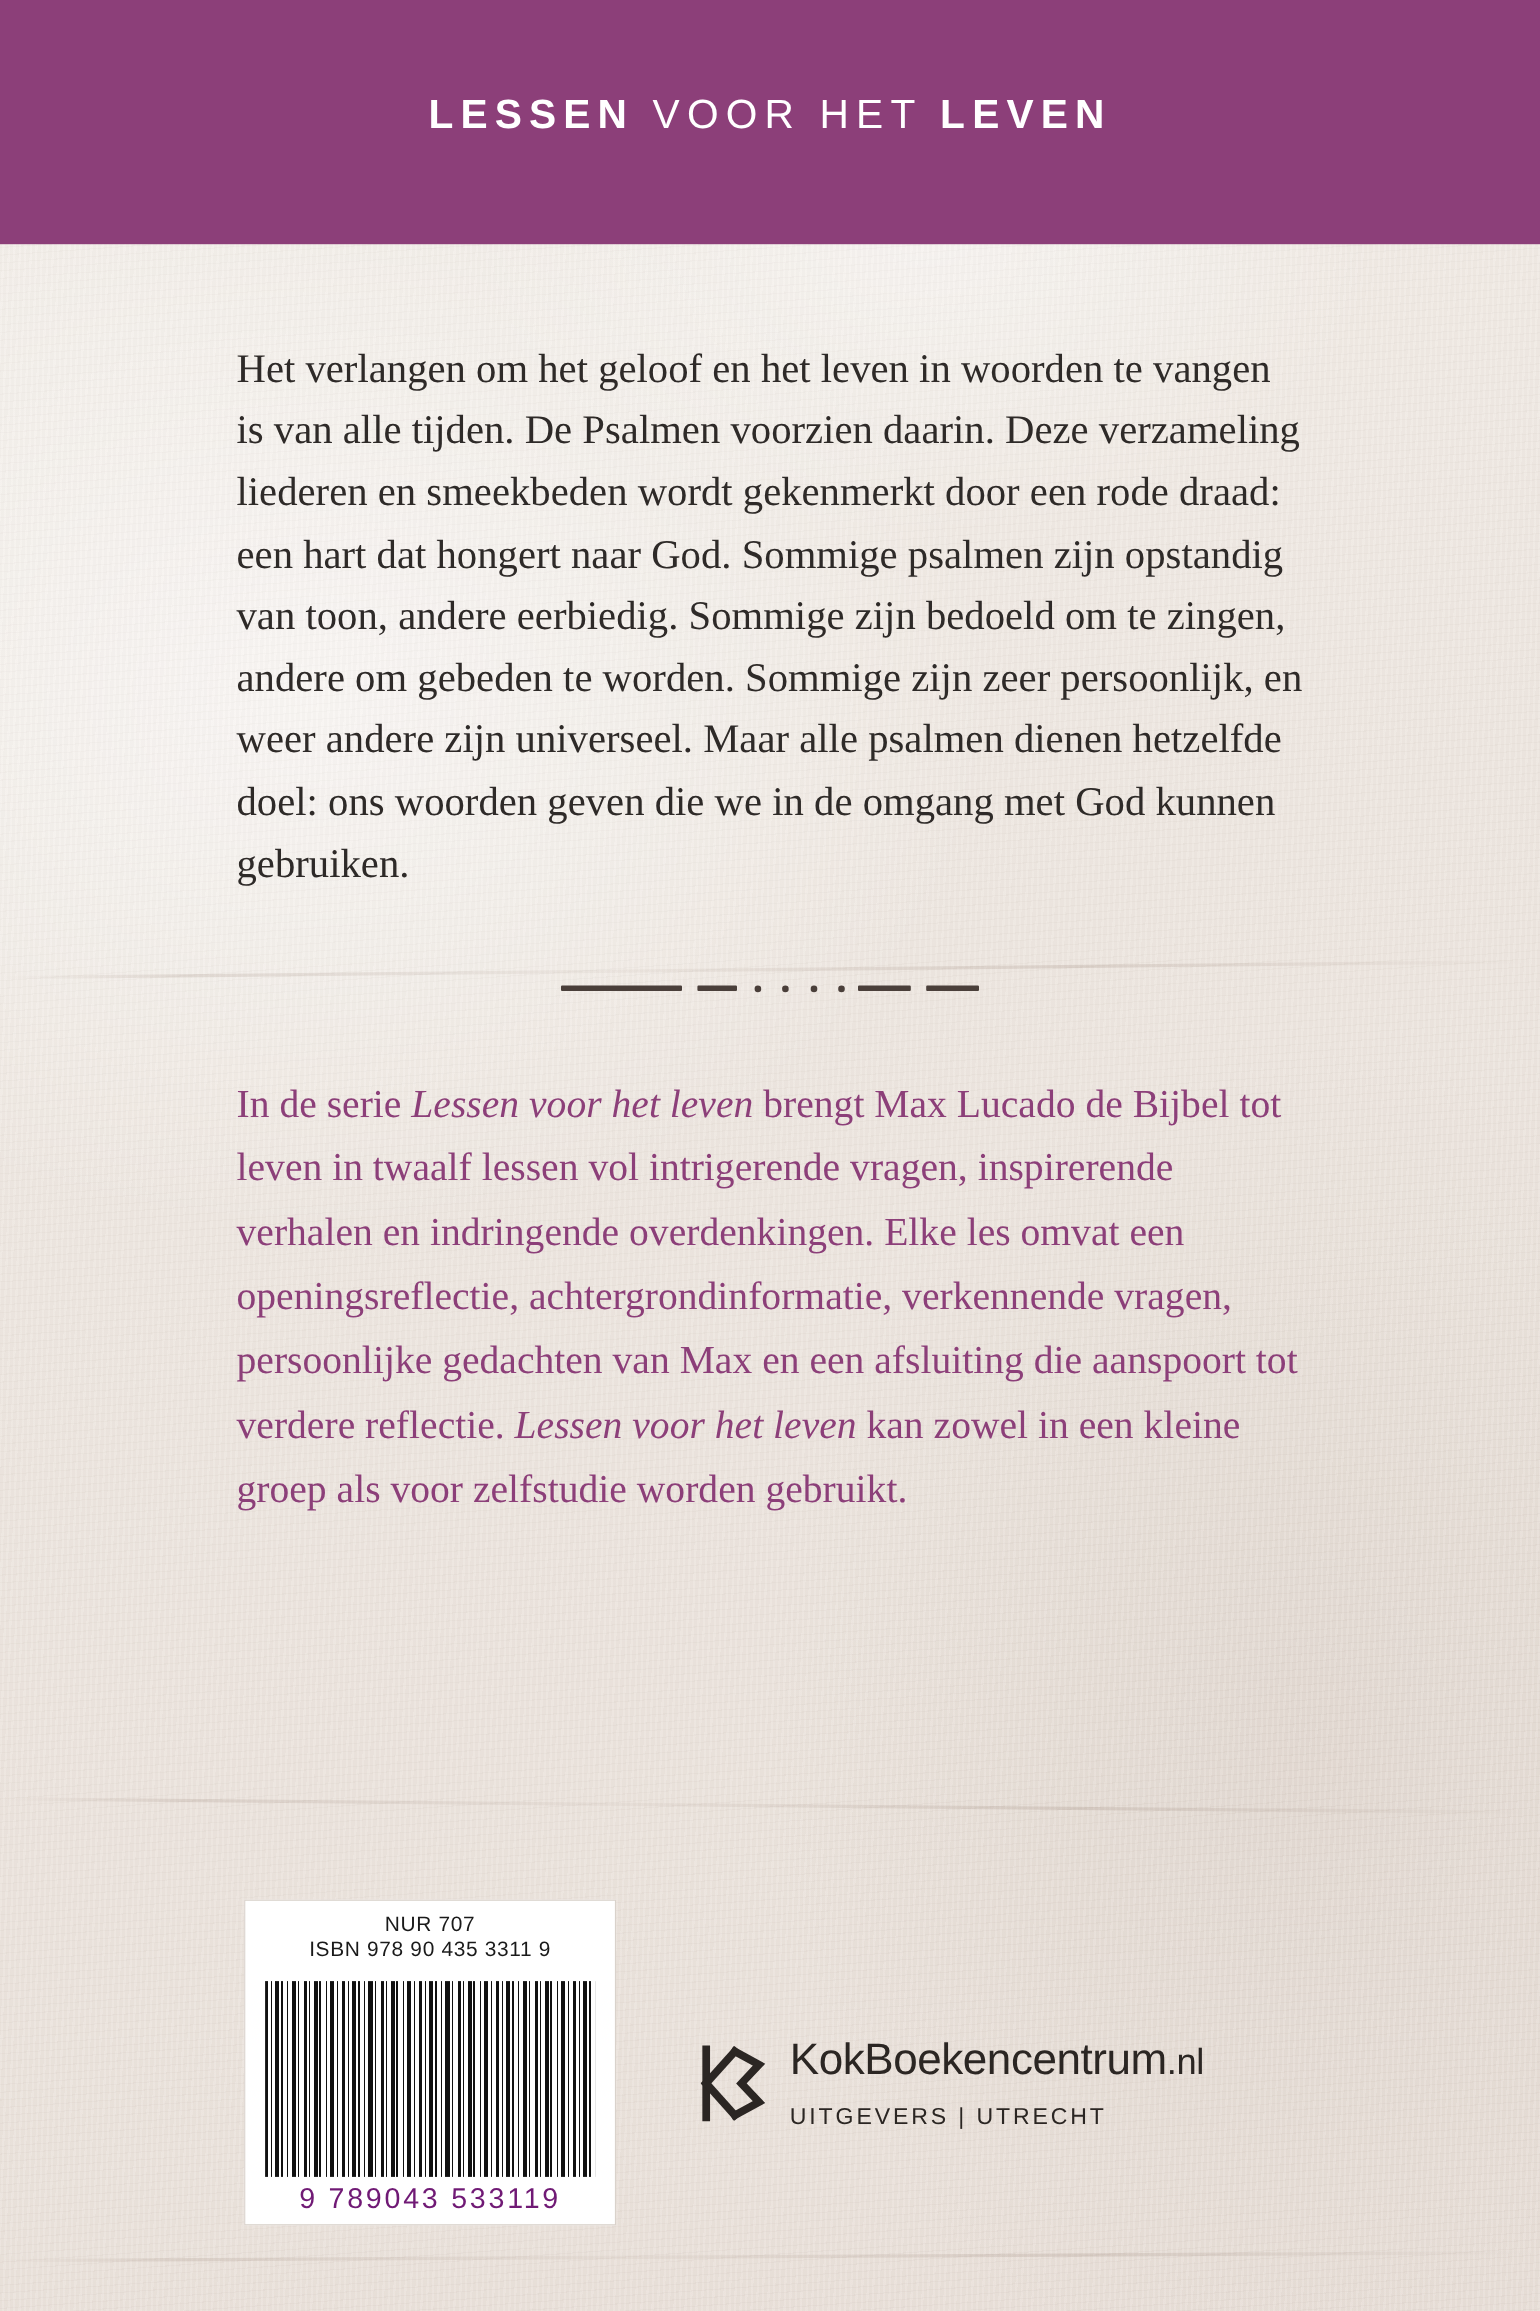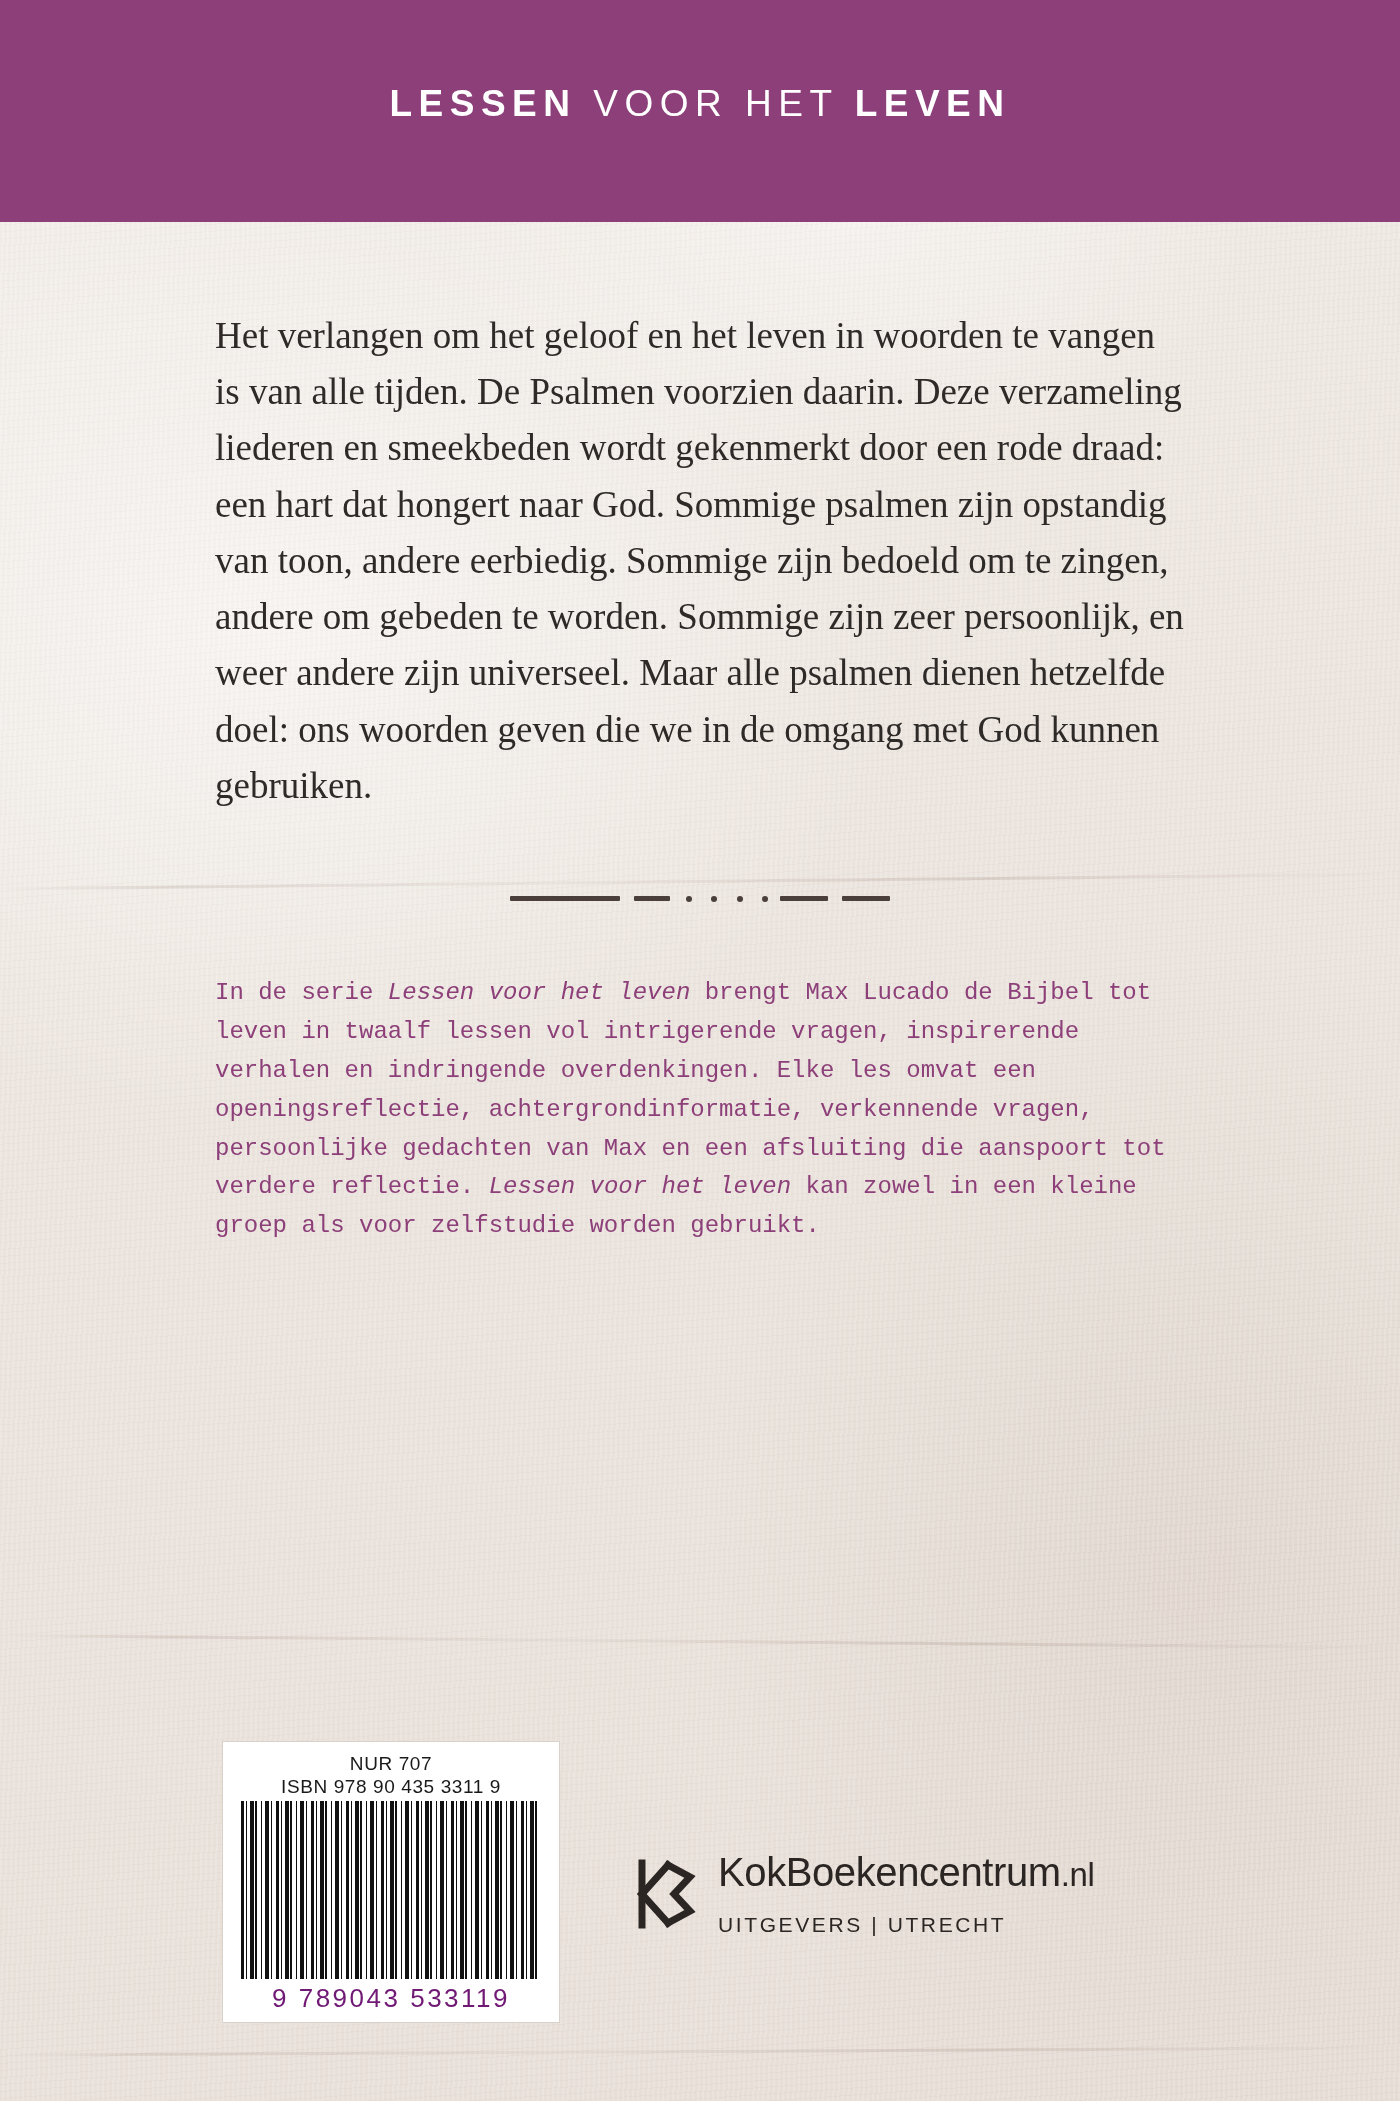--- a/index.html
+++ b/index.html
@@ -122,22 +122,22 @@
   .divider .dots i {
     display: block;
     width: 6px;
     height: 6px;
     background: #4a3f3a;
     border-radius: 50%;
   }
 
   .series-note {
     margin-top: 64px;
-    font-family: Liberation Mono, monospace;
-    font-size: 24px;
+    font-family: Liberation Serif, serif;
+    font-size: 36px;
     line-height: 1.62;
     color: #8c3f79;
   }
   .series-note em {
     font-style: italic;
   }
 
   
   .bottom {
     position: absolute;
@@ -164,21 +164,21 @@
     color: #1a1a1a;
     letter-spacing: .6px;
     line-height: 1.25;
   }
   .barcode-isbn {
     font-family: "Liberation Sans", sans-serif;
     font-size: 19px;
     color: #1a1a1a;
     letter-spacing: .6px;
     line-height: 1.25;
-    margin-bottom: 2px;
+    margin-bottom: 16px;
   }
   .barcode-bars {
     height: 178px;
     margin: 0 10px;
     background:
       repeating-linear-gradient(90deg,
         #111 0px, #111 3px, #fff 3px, #fff 5px,
         #111 5px, #111 6px, #fff 6px, #fff 9px,
         #111 9px, #111 13px, #fff 13px, #fff 14px,
         #111 14px, #111 16px, #fff 16px, #fff 20px,

